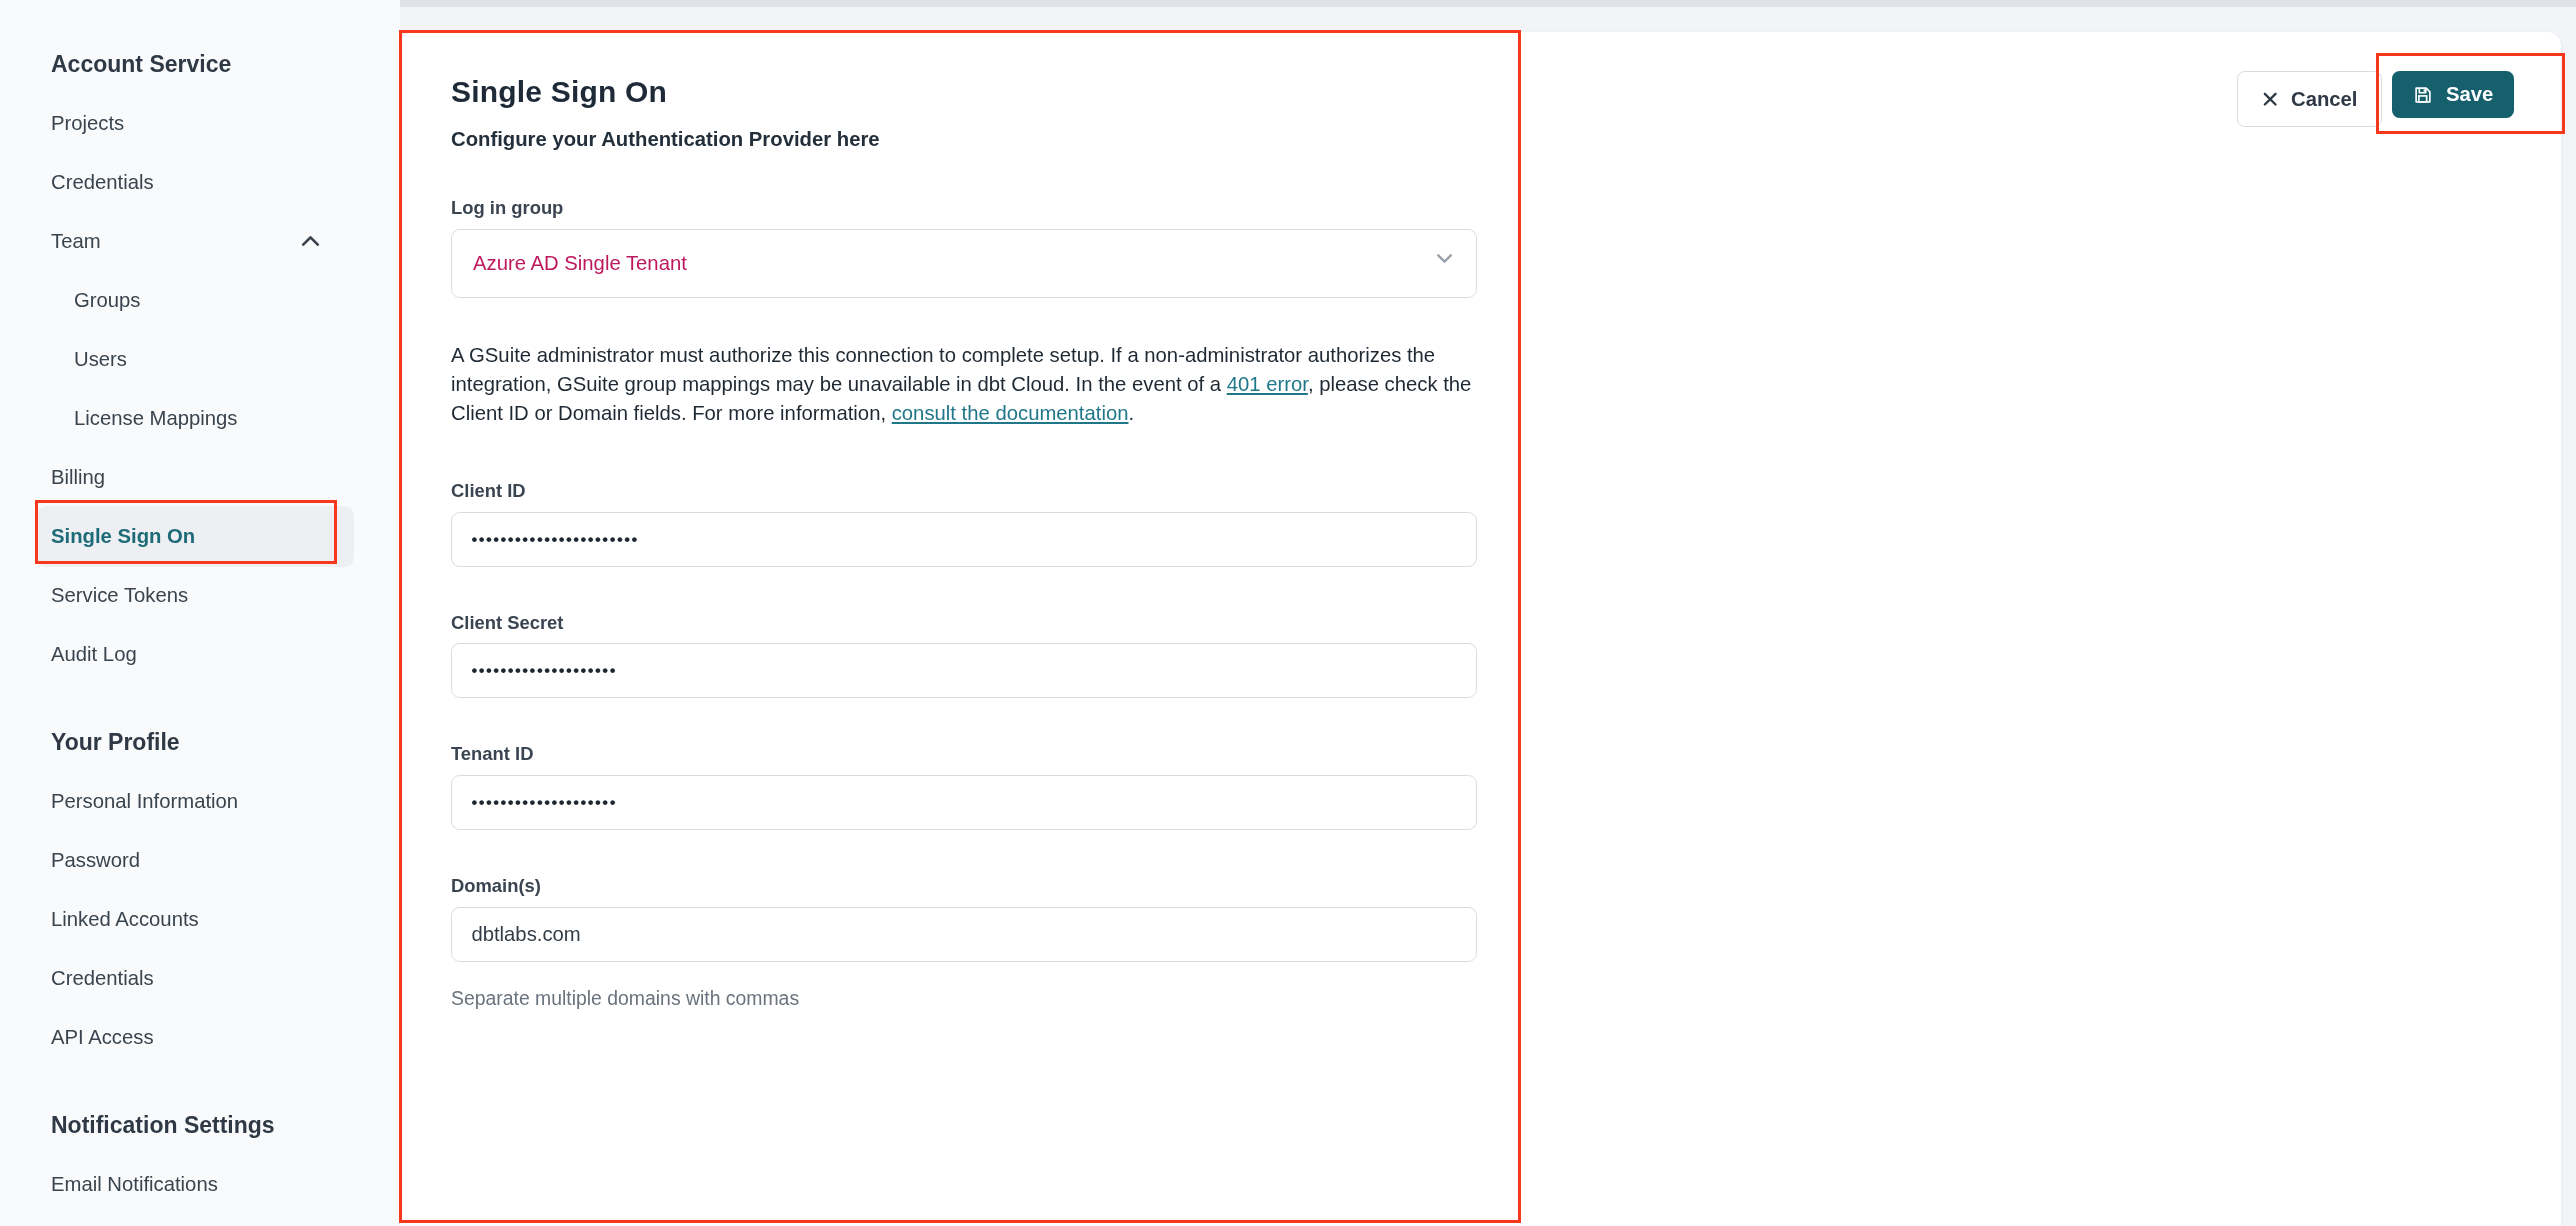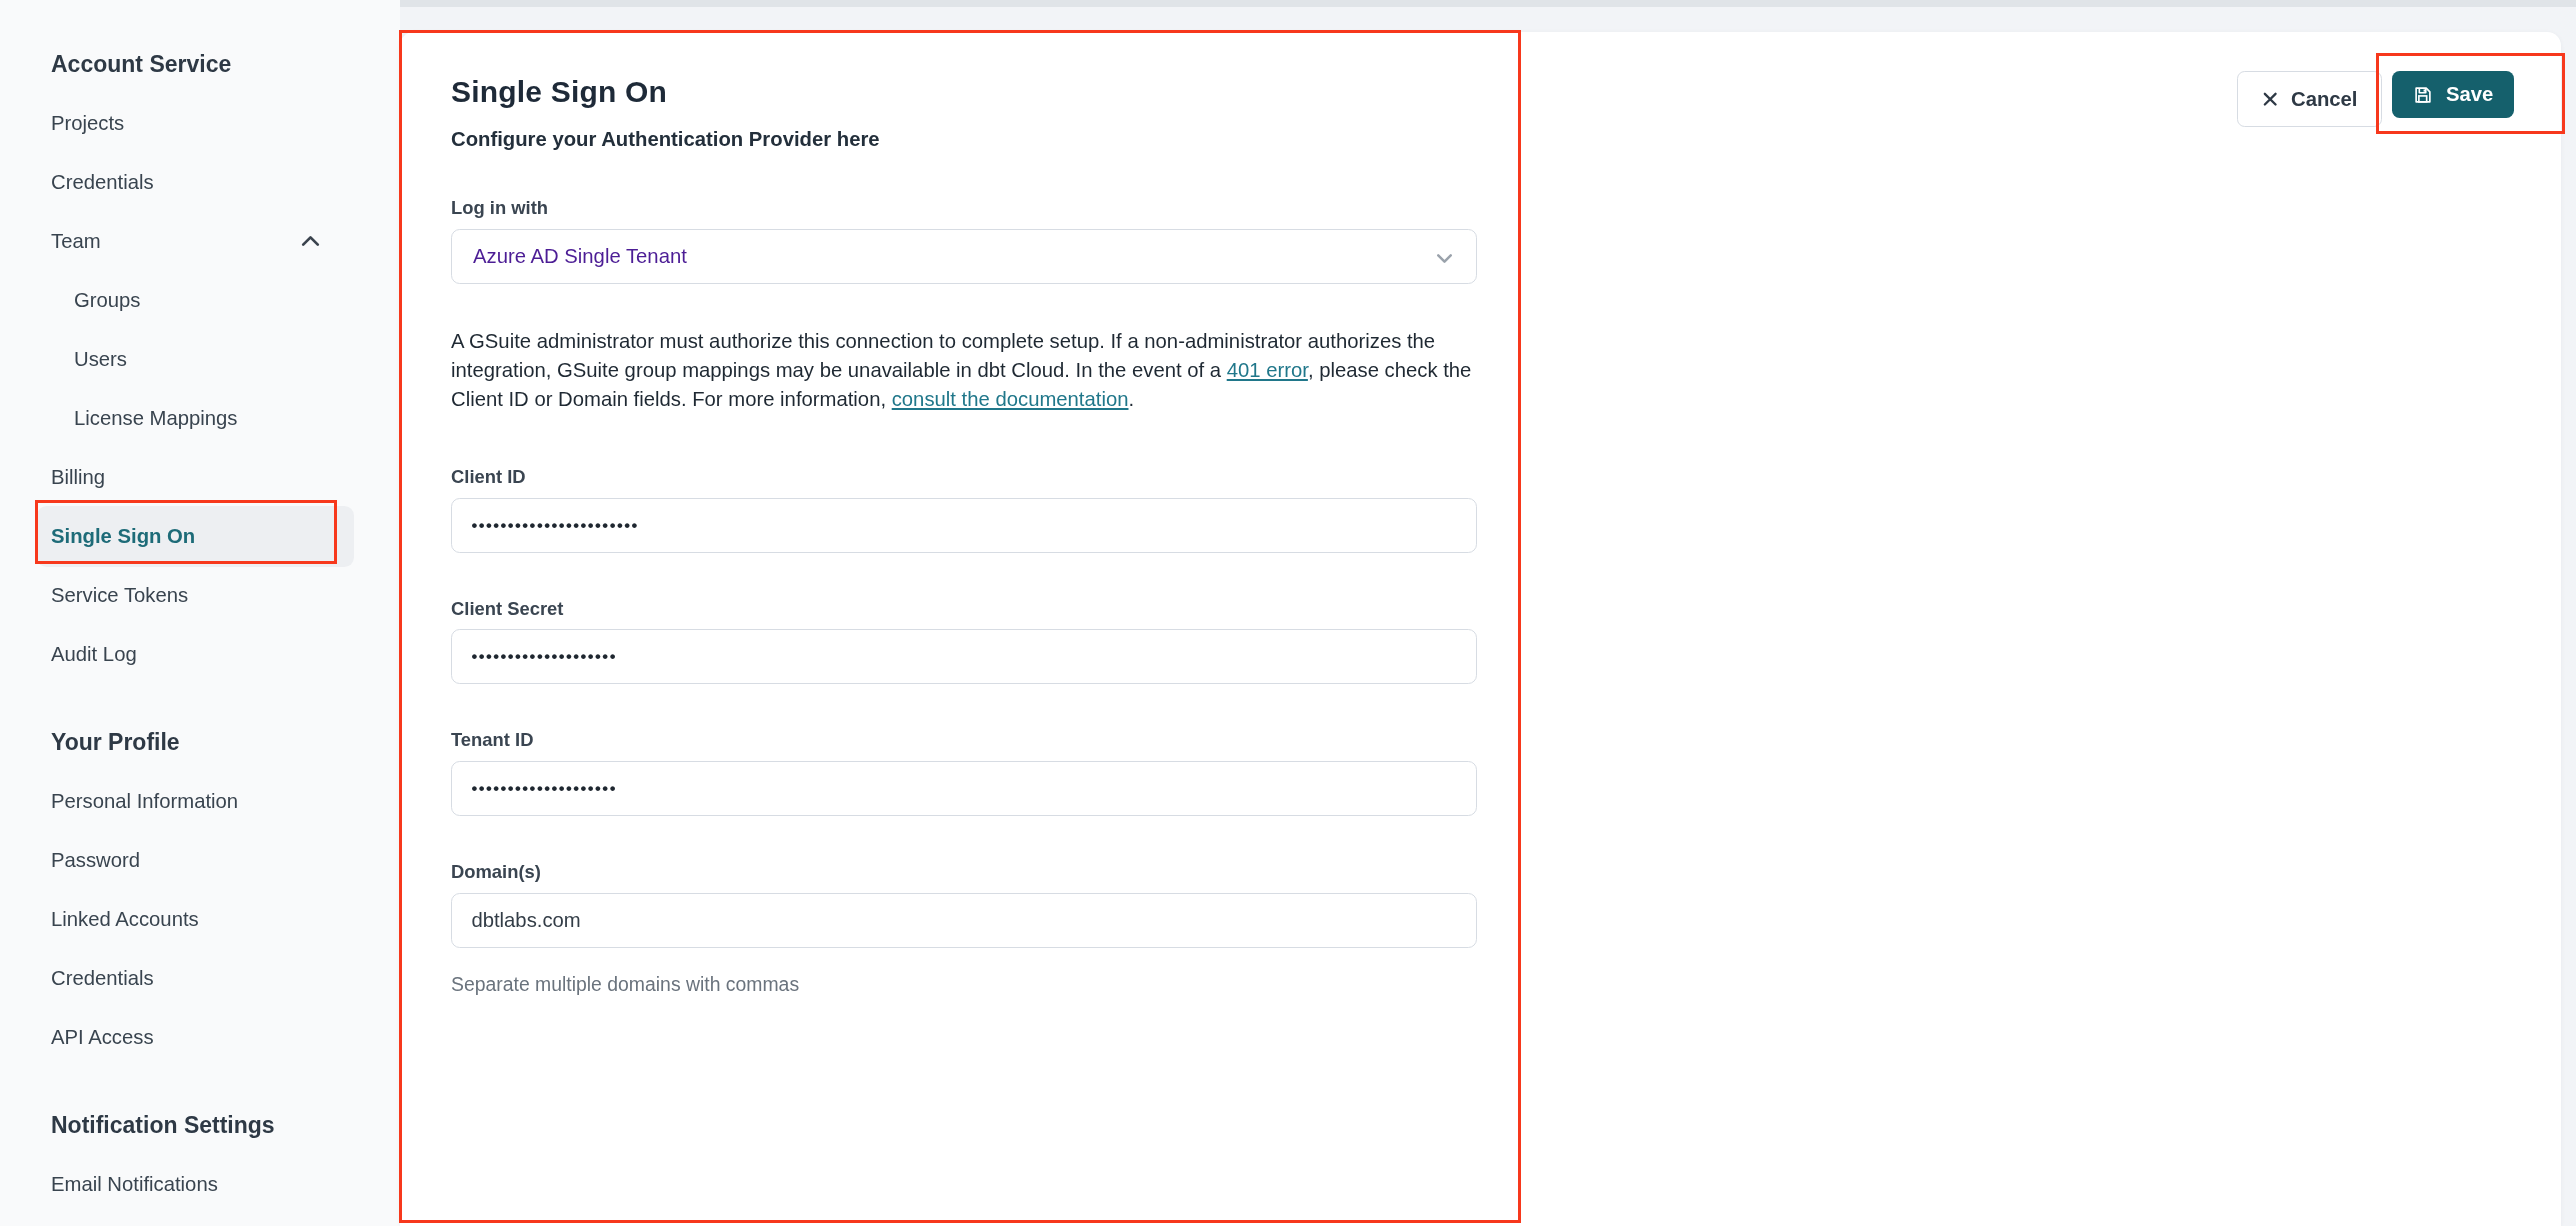--- a/index.html
+++ b/index.html
@@ -40,23 +40,23 @@
     position:absolute;left:400px;top:32px;width:2161px;height:1194px;
     background:#ffffff;border-radius:13.6px 13.6px 0 0;z-index:1;
     box-shadow:0 1px 5.8px rgba(30,42,56,0.05);
   }
   .card-content{position:absolute;left:51px;top:43px;width:1028px;}
   .page-title{font-size:30px;font-weight:700;color:#1e2a38;letter-spacing:0.2px;}
   .page-subtitle{margin-top:19.4px;font-size:20.3px;font-weight:600;color:#232f3b;}
   .field-label{display:block;font-size:18.4px;font-weight:700;color:#3a4551;margin-bottom:9.7px;}
   .login-block{margin-top:46px;}
   .select-box{
-    position:relative;width:1026px;height:55px;background:#fff;
+    position:relative;width:1026px;height:69px;background:#fff;
     border:1.5px solid var(--border);border-radius:8.7px;cursor:pointer;
-    display:flex;align-items:center;padding:0 21px;font-size:20.3px;color:#4c1d95;
+    display:flex;align-items:center;padding:0 21px;font-size:20.3px;color:#be185d;
   }
   .select-box .chev-down{position:absolute;right:19.4px;top:15.5px;width:25px;height:25px;}
   .notice{margin-top:43px;font-size:20.3px;line-height:29px;color:#1f2933;width:1028px;}
   .notice a{color:var(--link);text-decoration:underline;cursor:pointer;}
   .form-fields{margin-top:52px;}
   .field-group{margin-bottom:45px;}
   .text-input{
     width:1026px;height:55px;border:1.5px solid var(--border);border-radius:8.7px;
     background:#fff;padding:0 19.4px;font-size:20.3px;color:#333d47;outline:none;
     font-family:"Liberation Sans","DejaVu Sans",sans-serif;
@@ -112,21 +112,21 @@
       <div class="nav-item"><span>Email Notifications</span></div>
     </div>
 </nav>
 
 <main class="card">
   <div class="card-content">
     <h1 class="page-title">Single Sign On</h1>
     <p class="page-subtitle">Configure your Authentication Provider here</p>
 
     <div class="login-block">
-      <label class="field-label">Log in with</label>
+      <label class="field-label">Log in group</label>
       <div class="select-box">
         <span>Azure AD Single Tenant</span>
         <svg class="chev-down" viewBox="0 0 24 24">
           <polyline points="6 9 12 15 18 9" fill="none" stroke="#9aa2ab" stroke-width="2.4" stroke-linecap="round" stroke-linejoin="round"></polyline>
         </svg>
       </div>
     </div>
 
     <p class="notice"><span>A GSuite administrator must authorize this connection to complete setup. If a non-administrator authorizes the integration, GSuite group mappings may be unavailable in dbt Cloud. In the event of a </span><a>401 error</a><span>, please check the Client ID or Domain fields. For more information, </span><a>consult the documentation</a><span>.</span></p>
 

